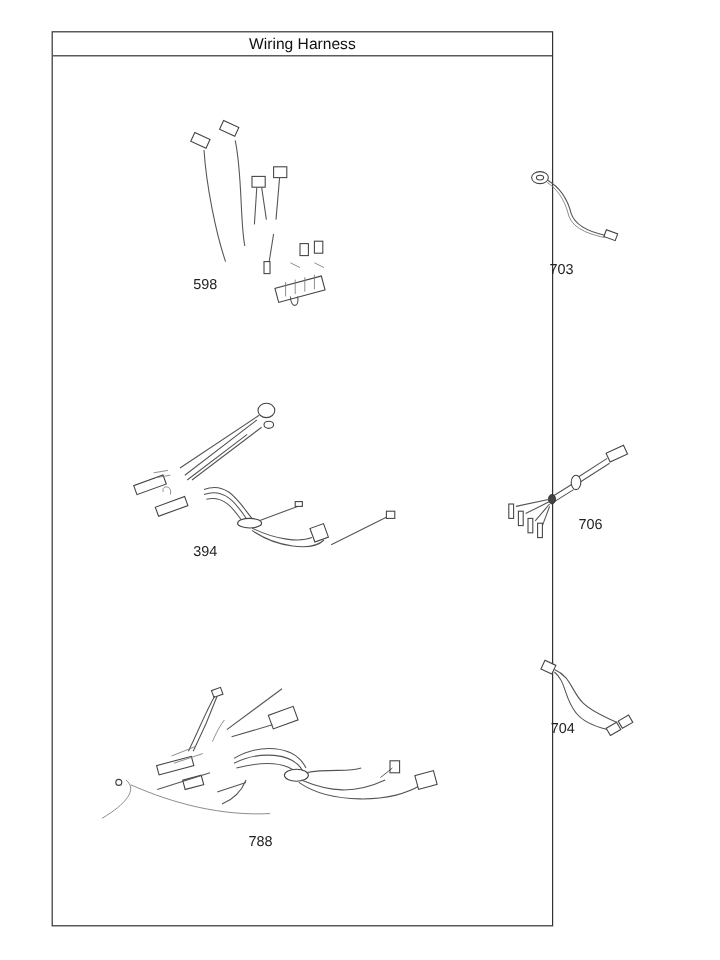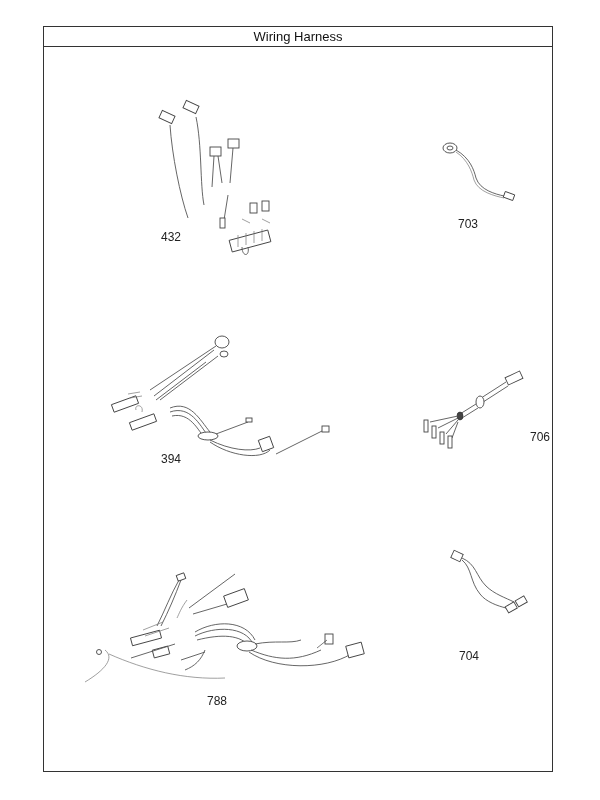--- a/index.html
+++ b/index.html
@@ -1,17 +1,17 @@
 <!DOCTYPE html>
 <html><head>
   <meta charset="utf-8">
   <style>
     html, body { margin: 0; padding: 0; background: #ffffff; }
     body { width: 600px; height: 800px; position: relative; overflow: hidden; font-family: "Liberation Sans", sans-serif; }
-    .frame { position: absolute; left: 43px; top: 26px; width: 510px; height: 746px; border: 1px solid #333; box-sizing: border-box; }
+    .frame { position: absolute; left: 43px; top: 26px; width: 418px; height: 746px; border: 1px solid #333; box-sizing: border-box; }
     .title-bar { position: absolute; left: 0; top: 0; width: 100%; height: 20px; border-bottom: 1px solid #333; box-sizing: border-box; text-align: center; font-size: 13px; line-height: 19px; color: #111; }
     .part { position: absolute; }
     .part svg { position: absolute; left: 0; top: 0; overflow: visible; }
     .label { position: absolute; font-size: 12px; color: #222; }
     svg .w { fill: none; stroke: #555; stroke-width: 0.9; }
     svg .w2 { fill: none; stroke: #777; stroke-width: 0.7; }
     svg .c { fill: #fff; stroke: #444; stroke-width: 0.9; }
     svg .d { fill: #444; stroke: #222; stroke-width: 0.6; }
   </style>
 </head>
@@ -34,21 +34,21 @@
     <path class="w" d="M78 100 L 74 125"></path>
     <rect class="c" x="70" y="123" width="5" height="10"></rect>
     <rect class="c" x="100" y="108" width="7" height="10"></rect>
     <rect class="c" x="112" y="106" width="7" height="10"></rect>
     <path class="w2" d="M92 124 L 100 128 M 112 124 L 120 128"></path>
     <rect class="c" x="80" y="140" width="40" height="12" transform="rotate(-15 100 146)"></rect>
     <path class="w2" d="M88 140 v12 M96 138 v12 M104 136 v12 M112 134 v12"></path>
     <path class="w" d="M92 152 C 92 162, 100 162, 98 152"></path>
   </svg>
 </div>
-<div class="label" style="left:161px;top:230px;">432</div>
+<div class="label" style="left:161px;top:230px;">598</div>
 
 <div class="part" style="left:440px;top:140px;width:90px;height:70px;">
   <svg width="90" height="70">
     <ellipse class="c" cx="10" cy="8" rx="7" ry="5"></ellipse>
     <ellipse class="c" cx="10" cy="8" rx="3" ry="2"></ellipse>
     <path class="w" d="M16 10 C 30 18, 34 30, 36 38 C 40 50, 55 54, 64 56"></path>
     <path class="w2" d="M16 12 C 28 20, 32 32, 34 40 C 38 52, 55 56, 64 58"></path>
     <rect class="c" x="64" y="53" width="10" height="6" transform="rotate(20 69 56)"></rect>
   </svg>
 </div>
@@ -83,32 +83,32 @@
     <ellipse class="c" cx="62" cy="32" rx="4" ry="6"></ellipse>
     <path class="w" d="M58 34 L 42 44 M 60 38 L 44 48"></path>
     <ellipse class="d" cx="42" cy="46" rx="3" ry="4"></ellipse>
     <path class="w" d="M40 46 L 12 52 M 40 48 L 20 58 M 40 50 L 28 64 M 40 52 L 34 68"></path>
     <rect class="c" x="6" y="50" width="4" height="12"></rect>
     <rect class="c" x="14" y="56" width="4" height="12"></rect>
     <rect class="c" x="22" y="62" width="4" height="12"></rect>
     <rect class="c" x="30" y="66" width="4" height="12"></rect>
   </svg>
 </div>
-<div class="label" style="left:482px;top:430px;margin-left:48px;">706</div>
+<div class="label" style="left:482px;top:430px;">706</div>
 
 <div class="part" style="left:446px;top:546px;width:90px;height:70px;">
   <svg width="90" height="70">
     <rect class="c" x="6" y="6" width="10" height="8" transform="rotate(25 11 10)"></rect>
     <path class="w" d="M16 14 C 26 22, 24 36, 34 48 C 40 56, 52 60, 60 62"></path>
     <path class="w" d="M16 12 C 30 18, 30 30, 40 40 C 48 48, 60 52, 68 56"></path>
     <rect class="c" x="60" y="58" width="10" height="7" transform="rotate(-30 65 61)"></rect>
     <rect class="c" x="70" y="52" width="10" height="7" transform="rotate(-30 75 55)"></rect>
   </svg>
 </div>
-<div class="label" style="left:459px;top:649px;text-align:center;">704</div>
+<div class="label" style="left:459px;top:600px;text-align:center;">704</div>
 
 <div class="part" style="left:85px;top:570px;width:290px;height:115px;">
   <svg width="290" height="115">
     <rect class="c" x="92" y="4" width="8" height="6" transform="rotate(-20 96 7)"></rect>
     <path class="w" d="M94 10 C 86 24, 80 40, 72 56 M 96 10 C 90 26, 84 40, 76 56"></path>
     <path class="w" d="M150 4 L 104 38"></path>
     <path class="w2" d="M102 30 C 96 38, 94 44, 92 48"></path>
     <rect class="c" x="140" y="22" width="22" height="12" transform="rotate(-20 151 28)"></rect>
     <path class="w" d="M108 44 L 142 34"></path>
     <rect class="c" x="46" y="64" width="30" height="8" transform="rotate(-15 61 68)"></rect>

